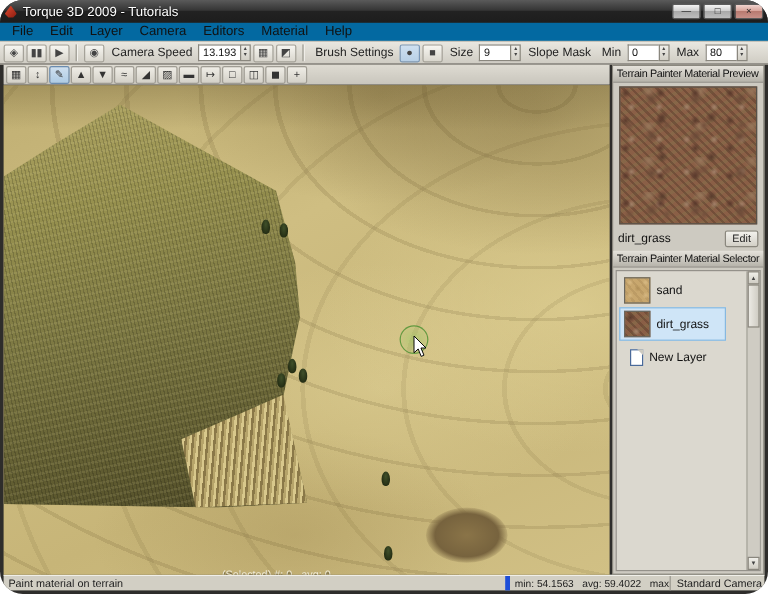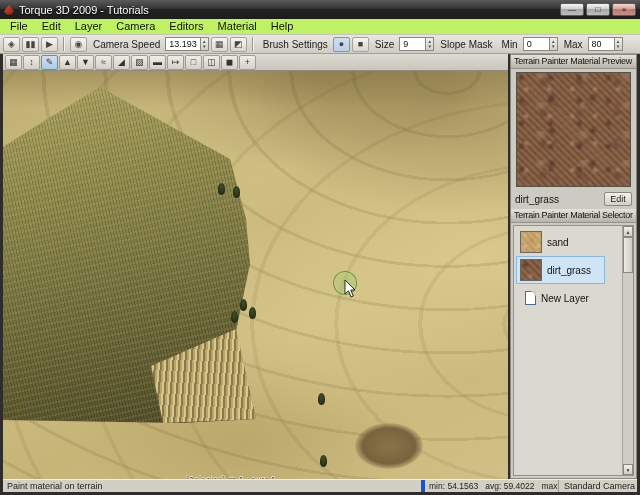--- a/index.html
+++ b/index.html
@@ -1,34 +1,34 @@
 <!DOCTYPE html>
 <html><head>
 <meta charset="utf-8">
 <style>
   * { margin:0; padding:0; box-sizing:border-box; }
   html,body { width:640px; height:495px; }
   body { font-family:"Liberation Sans", sans-serif; }
 
-  .window { width:640px; height:495px; background:#2e2d2b; position:relative; overflow:hidden; }
+  .window { width:640px; height:495px; background:#2e2d2b; position:relative; overflow:hidden;border-radius:19px; }
 
   
   .titlebar { height:19px; display:flex; align-items:center; padding:0 4px;
     background:linear-gradient(#5a5a5a, #353535 45%, #222 50%, #1d1d1d); }
   .logo { width:10px; height:10px; background:linear-gradient(135deg,#e04a30,#8a1c10); margin-right:5px;
     clip-path:polygon(50% 0, 100% 70%, 70% 100%, 30% 100%, 0 70%); }
   .title { color:#fff; font-size:11px; text-shadow:0 1px 1px #000; white-space:nowrap; }
   .winbtns { margin-left:auto; display:flex; gap:2px; }
   .winbtn { width:24px; height:13px; border:1px solid #5a5a5a; border-radius:2px;
     background:linear-gradient(#f5f5f5,#cfcfcf 45%,#a9a9a9 50%,#bdbdbd); color:#222;
     font-size:8px; line-height:11px; text-align:center; cursor:default; }
   .winbtn.close { background:linear-gradient(#f0d5d0,#d9a59c 45%,#b87a70 50%,#c89088); }
 
   
-  .menubar { height:16px; background:#bef264; border-bottom:1px solid #c6c3ba;
+  .menubar { height:16px; background:#0369a1; border-bottom:1px solid #c6c3ba;
     display:flex; align-items:center; padding-left:3px; font-size:11px; color:#111; }
   .menuitem { padding:0 7px; line-height:15px; }
 
   
   .toolbar1 { height:19px; background:linear-gradient(#e9e7e0,#cfccc3);
     border-bottom:1px solid #a19e95; display:flex; align-items:center; padding:0 3px; gap:2px;
     font-size:10px; color:#222; white-space:nowrap; }
   .tbtn { height:15px; min-width:17px; padding:0 2px; border:1px solid #a5a299; border-radius:2px;
     background:linear-gradient(#f7f6f1,#d9d6cd); display:inline-flex; align-items:center; justify-content:center;
     font-size:9px; color:#444; }

